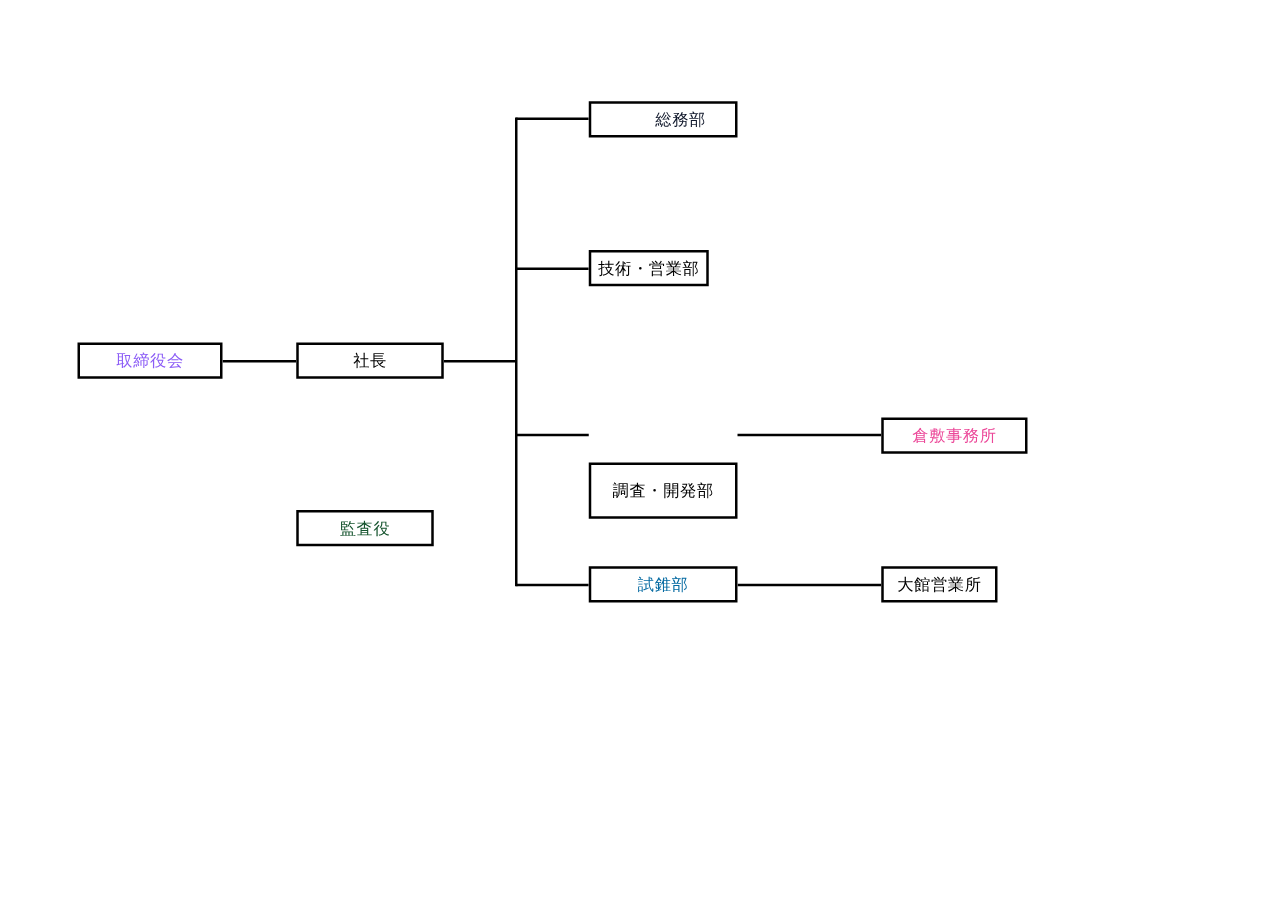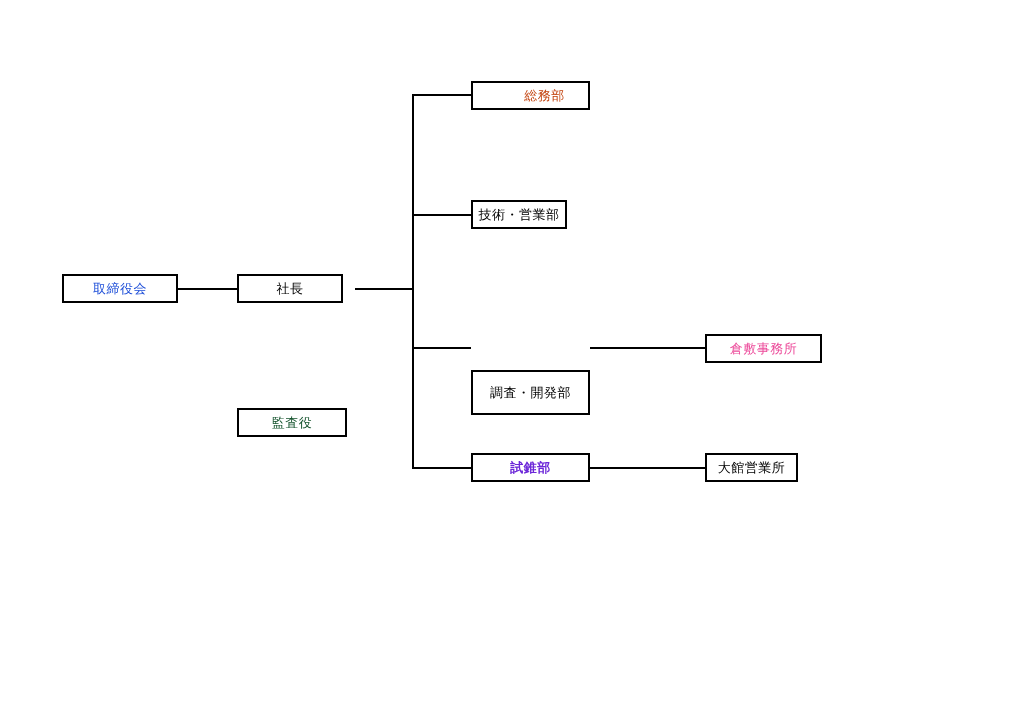--- a/index.html
+++ b/index.html
@@ -44,22 +44,22 @@
 <div id="canvas">
     <div class="line" style="background: rgb(0, 0, 0); left: 178px; top: 288px; width: 59px; height: 2px;"></div>
     <div class="line" style="background: rgb(0, 0, 0); left: 355px; top: 288px; width: 58px; height: 2px;"></div>
     <div class="line" style="background: rgb(0, 0, 0); left: 412px; top: 94px; width: 2px; height: 375px;"></div>
     <div class="line" style="background: rgb(0, 0, 0); left: 413px; top: 94px; width: 58px; height: 2px;"></div>
     <div class="line" style="background: rgb(0, 0, 0); left: 413px; top: 214px; width: 58px; height: 2px;"></div>
     <div class="line" style="background: rgb(0, 0, 0); left: 413px; top: 347px; width: 58px; height: 2px;"></div>
     <div class="line" style="background: rgb(0, 0, 0); left: 413px; top: 467px; width: 58px; height: 2px;"></div>
     <div class="line" style="background: rgb(0, 0, 0); left: 590px; top: 347px; width: 115px; height: 2px;"></div>
     <div class="line" style="background: rgb(0, 0, 0); left: 590px; top: 467px; width: 115px; height: 2px;"></div>
-    <div class="node" style="left: 62px; top: 274px; width: 116px; height: 29px; border-color: rgb(0, 0, 0); color: #1d4ed8;">取締役会</div>
-    <div class="node" style="left: 237px; top: 274px; width: 106px; height: 29px; border-color: rgb(0, 0, 0); color: rgb(0, 0, 0);">社長</div>
+    <div class="node" style="left: 62px; top: 274px; width: 116px; height: 29px; border-color: rgb(0, 0, 0); color: #8b5cf6;">取締役会</div>
+    <div class="node" style="left: 237px; top: 274px; width: 118px; height: 29px; border-color: rgb(0, 0, 0); color: rgb(0, 0, 0);">社長</div>
     <div class="node" style="left: 237px; top: 408px; width: 110px; height: 29px; border-color: rgb(0, 0, 0); color: #14532d;">監査役</div>
-    <div class="node" style="left: 471px; top: 81px; width: 119px; height: 29px; border-color: rgb(0, 0, 0); color: #c2410c; padding-left: 28px;">総務部</div>
+    <div class="node" style="left: 471px; top: 81px; width: 119px; height: 29px; border-color: rgb(0, 0, 0); color: #0f172a; padding-left: 28px;">総務部</div>
     <div class="node" style="left: 471px; top: 200px; width: 96px; height: 29px; border-color: rgb(0, 0, 0); color: rgb(0, 0, 0);">技術・営業部</div>
     <div class="node" style="left: 471px; top: 342px; width: 119px; height: 45px; border-color: rgb(0, 0, 0); color: rgb(0, 0, 0); margin-top: 28px;">調査・開発部</div>
-    <div class="node" style="left: 471px; top: 453px; width: 119px; height: 29px; border-color: rgb(0, 0, 0); color: #6d28d9; font-weight: bold;">試錐部</div>
+    <div class="node" style="left: 471px; top: 453px; width: 119px; height: 29px; border-color: rgb(0, 0, 0); color: #0369a1;">試錐部</div>
     <div class="node" style="left: 705px; top: 334px; width: 117px; height: 29px; border-color: rgb(0, 0, 0); color: #ec4899;">倉敷事務所</div>
     <div class="node" style="left: 705px; top: 453px; width: 93px; height: 29px; border-color: rgb(0, 0, 0); color: rgb(0, 0, 0);">大館営業所</div>
   </div>
 
 </body></html>

